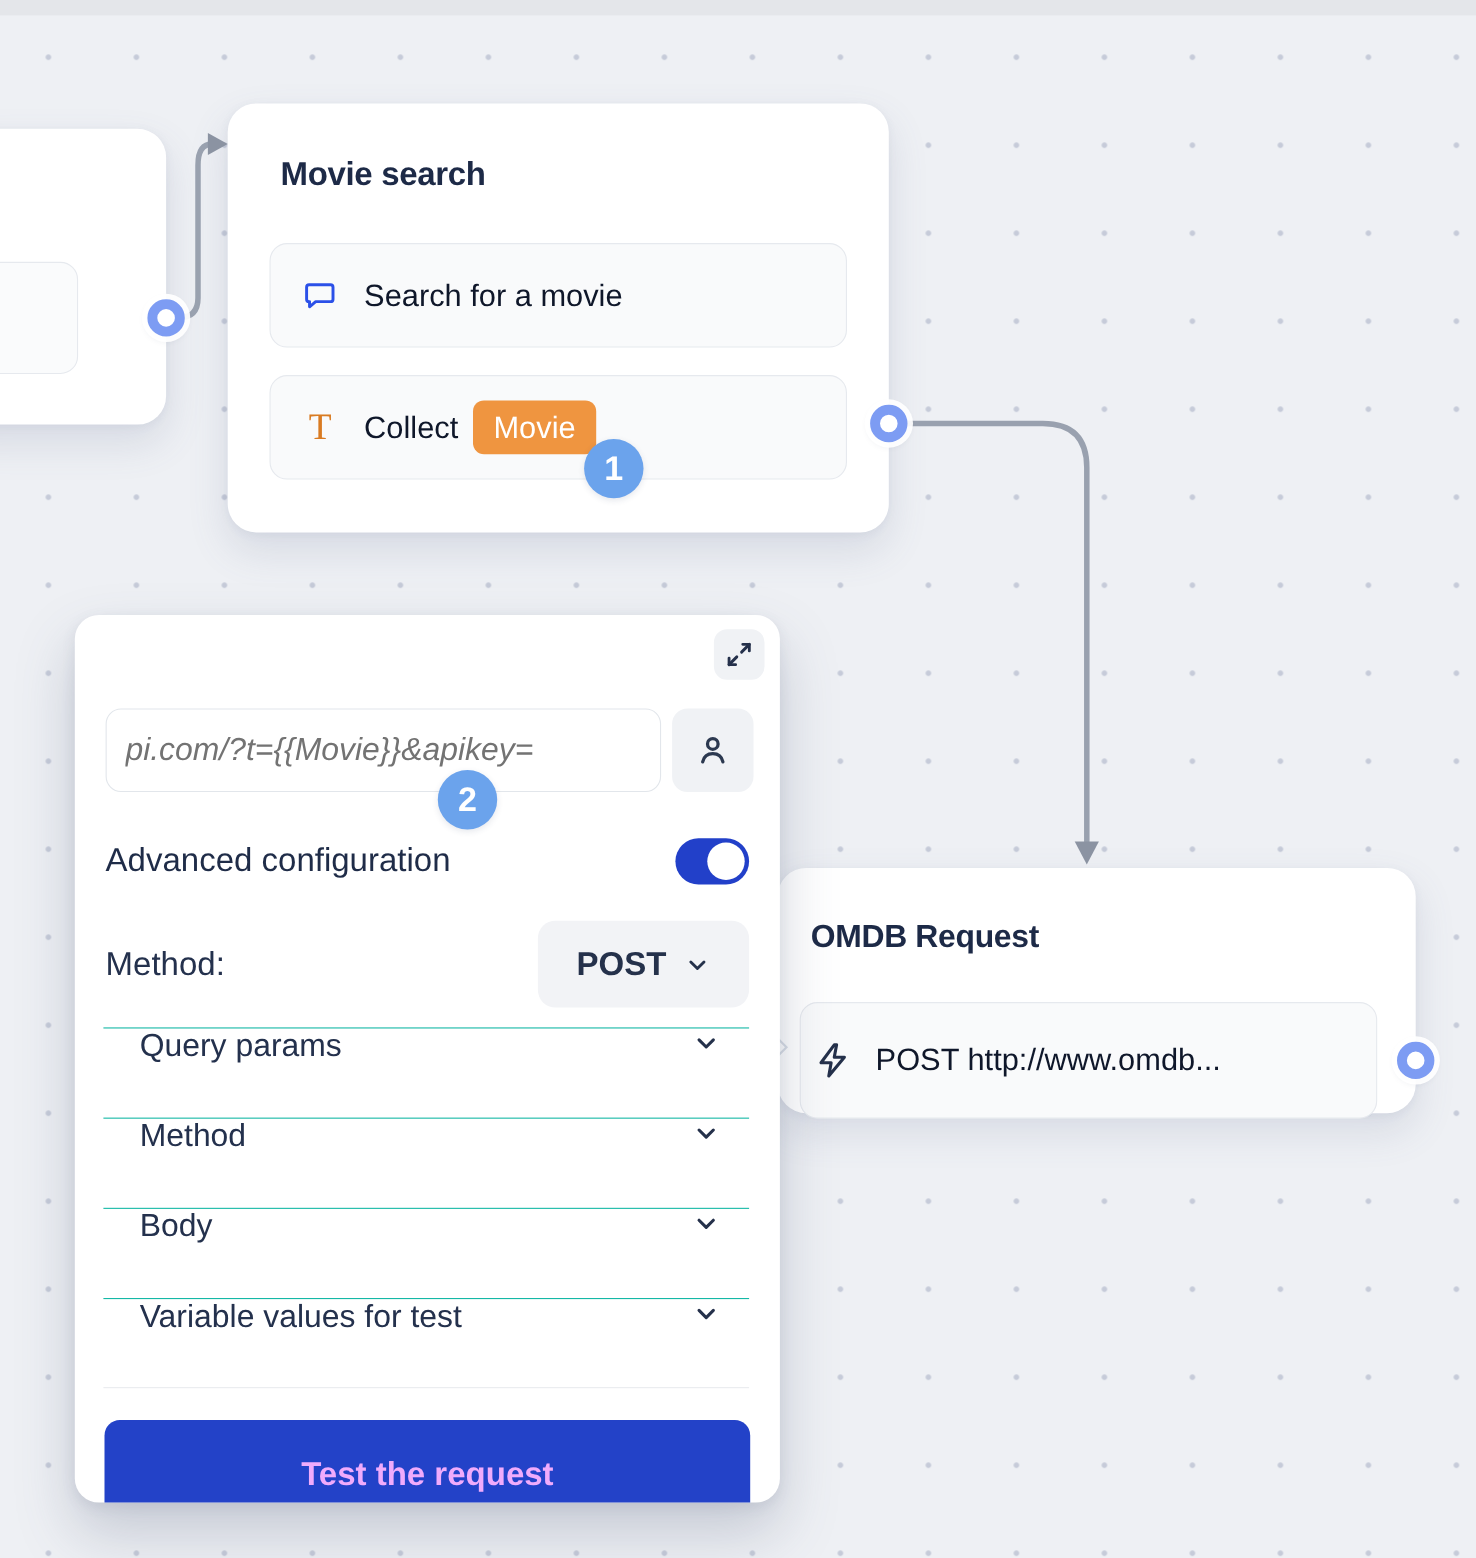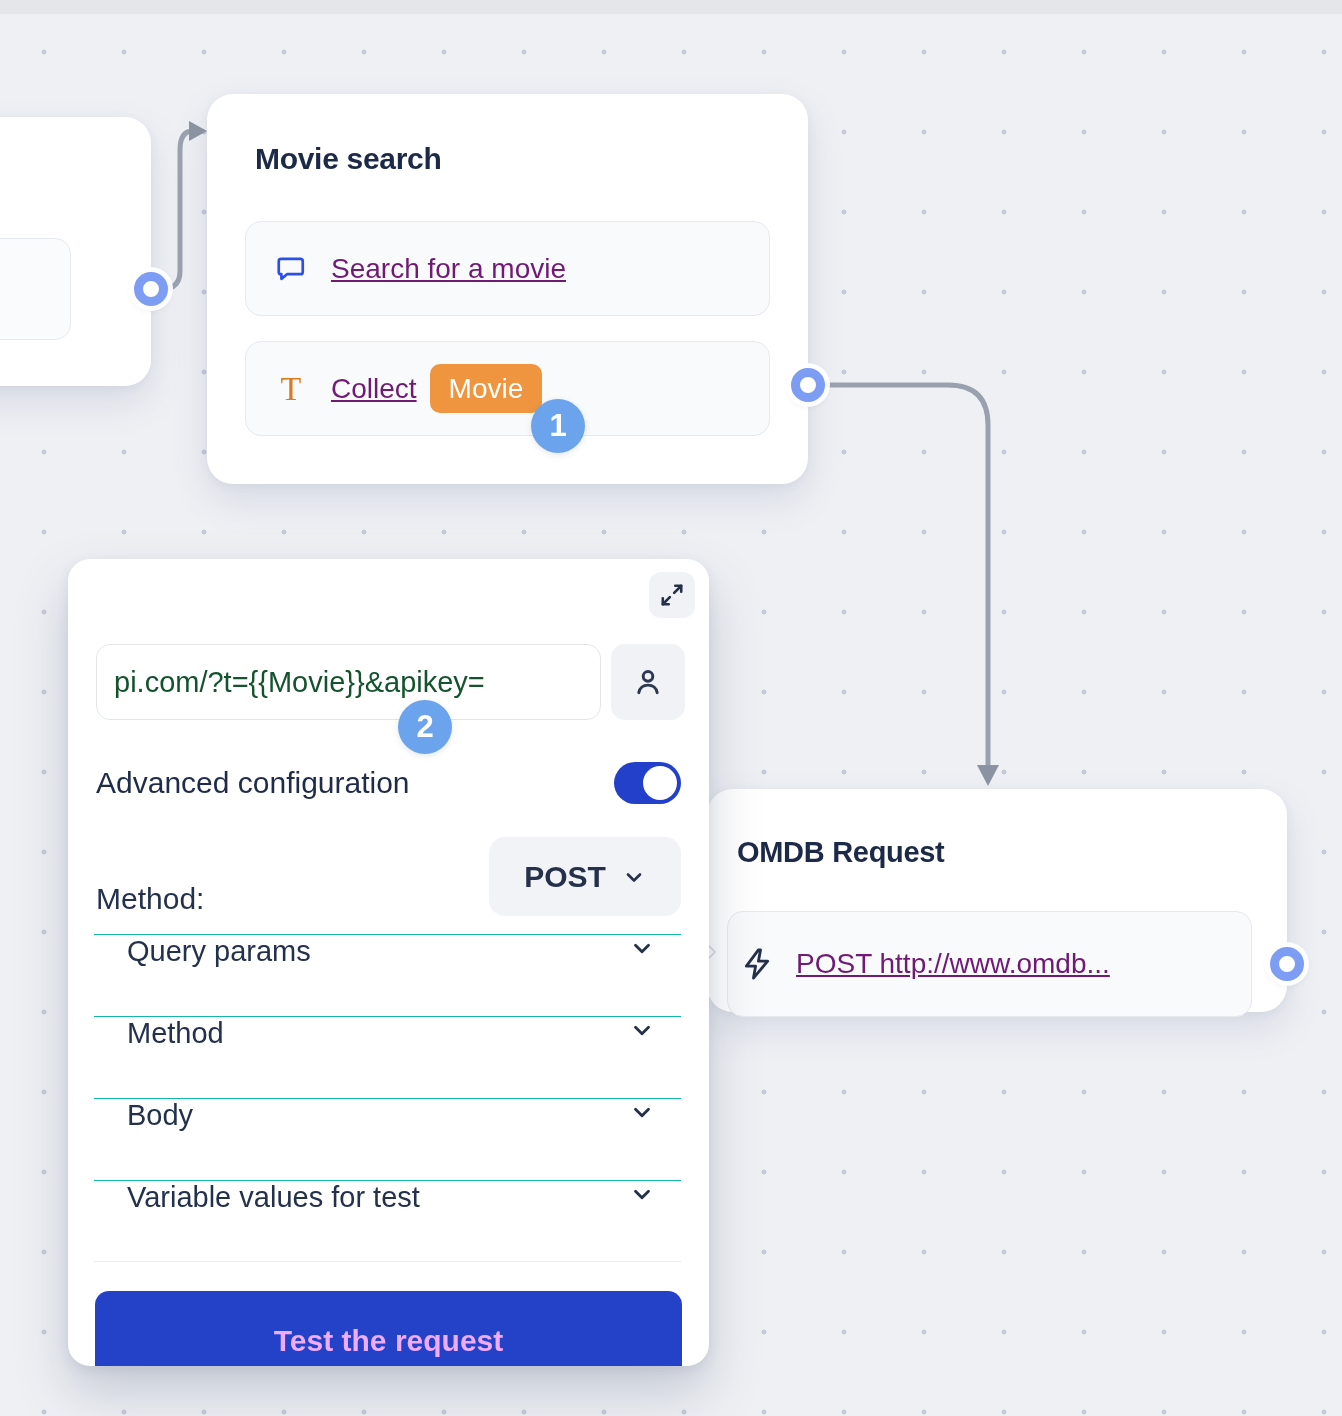--- a/index.html
+++ b/index.html
@@ -33,21 +33,21 @@
     box-shadow: 0 16px 36px rgba(96,108,140,.16), 0 2px 8px rgba(96,108,140,.07);
   }
   .node-title {
     font-size:30px; font-weight:700; color:#1d2a47; letter-spacing:-0.3px;
   }
   .node-item {
     position:absolute;
     background:#f9fafb; border:1.5px solid #e6e9ee; border-radius:16px;
     display:flex; align-items:center;
   }
-  .node-item .item-label { font-size:28px; color:#701a75; white-space:nowrap;text-decoration:underline; }
+  .node-item .item-label { font-size:28px; color:#0f172a; white-space:nowrap; }
 
   .icon { display:inline-flex; align-items:center; justify-content:center; flex:none; }
 
   
   .node-movie { left:207px; top:80px; width:601px; height:390px; }
   .node-movie .node-title { position:absolute; left:48px; top:48px; }
   .item-q { left:38px; top:127px; width:525px; height:95px; padding-left:29px; }
   .item-c { left:38px; top:247px; width:525px; height:95px; padding-left:29px; }
   .chat-icon { width:32px; height:32px; color:#2b50e8; margin-right:24px; }
   .t-icon {
@@ -85,43 +85,43 @@
     box-shadow: 0 26px 52px rgba(78,90,120,.26), 0 4px 12px rgba(78,90,120,.10);
   }
   .expand-btn {
     position:absolute; top:13px; right:14px; width:46px; height:46px;
     border-radius:12px; background:#f0f2f5; color:#25314b;
     display:flex; align-items:center; justify-content:center;
   }
   .url-row { position:absolute; left:28px; top:85px; right:24px; display:flex; }
   .url-input {
     width:505px; height:76px; border:1.5px solid #e2e6eb; border-radius:14px;
-    background:#ffffff; padding:0 17px; font-size:29px; color:#14532d;
-    font-family: inherit; outline:none;
+    background:#ffffff; padding:0 17px; font-size:29px; color:#737373;
+    font-family: inherit; outline:none;font-style:italic;
   }
   .person-btn {
     width:74px; height:76px; margin-left:10px; border-radius:14px;
     background:#f0f2f5; color:#2c3950; border:none;
     display:flex; align-items:center; justify-content:center;
   }
   .adv-row {
     position:absolute; left:28px; right:28px; top:200px; height:48px;
     display:flex; align-items:center; justify-content:space-between;
   }
   .adv-label { font-size:30px; color:#1f2c48; }
   .toggle {
     position:relative; width:67px; height:42px; border-radius:21px; background:#2240c9; flex:none;
   }
   .toggle .knob {
     position:absolute; top:4px; right:4px; width:34px; height:34px;
     border-radius:50%; background:#ffffff;
   }
   .method-row {
     position:absolute; left:28px; right:28px; top:278px; height:79px;
-    display:flex; align-items:flex-end; justify-content:space-between;
+    display:flex; align-items:center; justify-content:space-between;
   }
   .method-label { font-size:30px; color:#24314d; }
   .method-select {
     width:192px; height:79px; border-radius:16px; background:#f2f3f6; border:none;
     display:flex; align-items:center; justify-content:center; gap:16px;
     font-size:30px; font-weight:700; color:#25314b;
   }
   .chev { color:#25314b; flex:none; }
 
   .sections { position:absolute; left:26px; top:375px; width:587px; }

